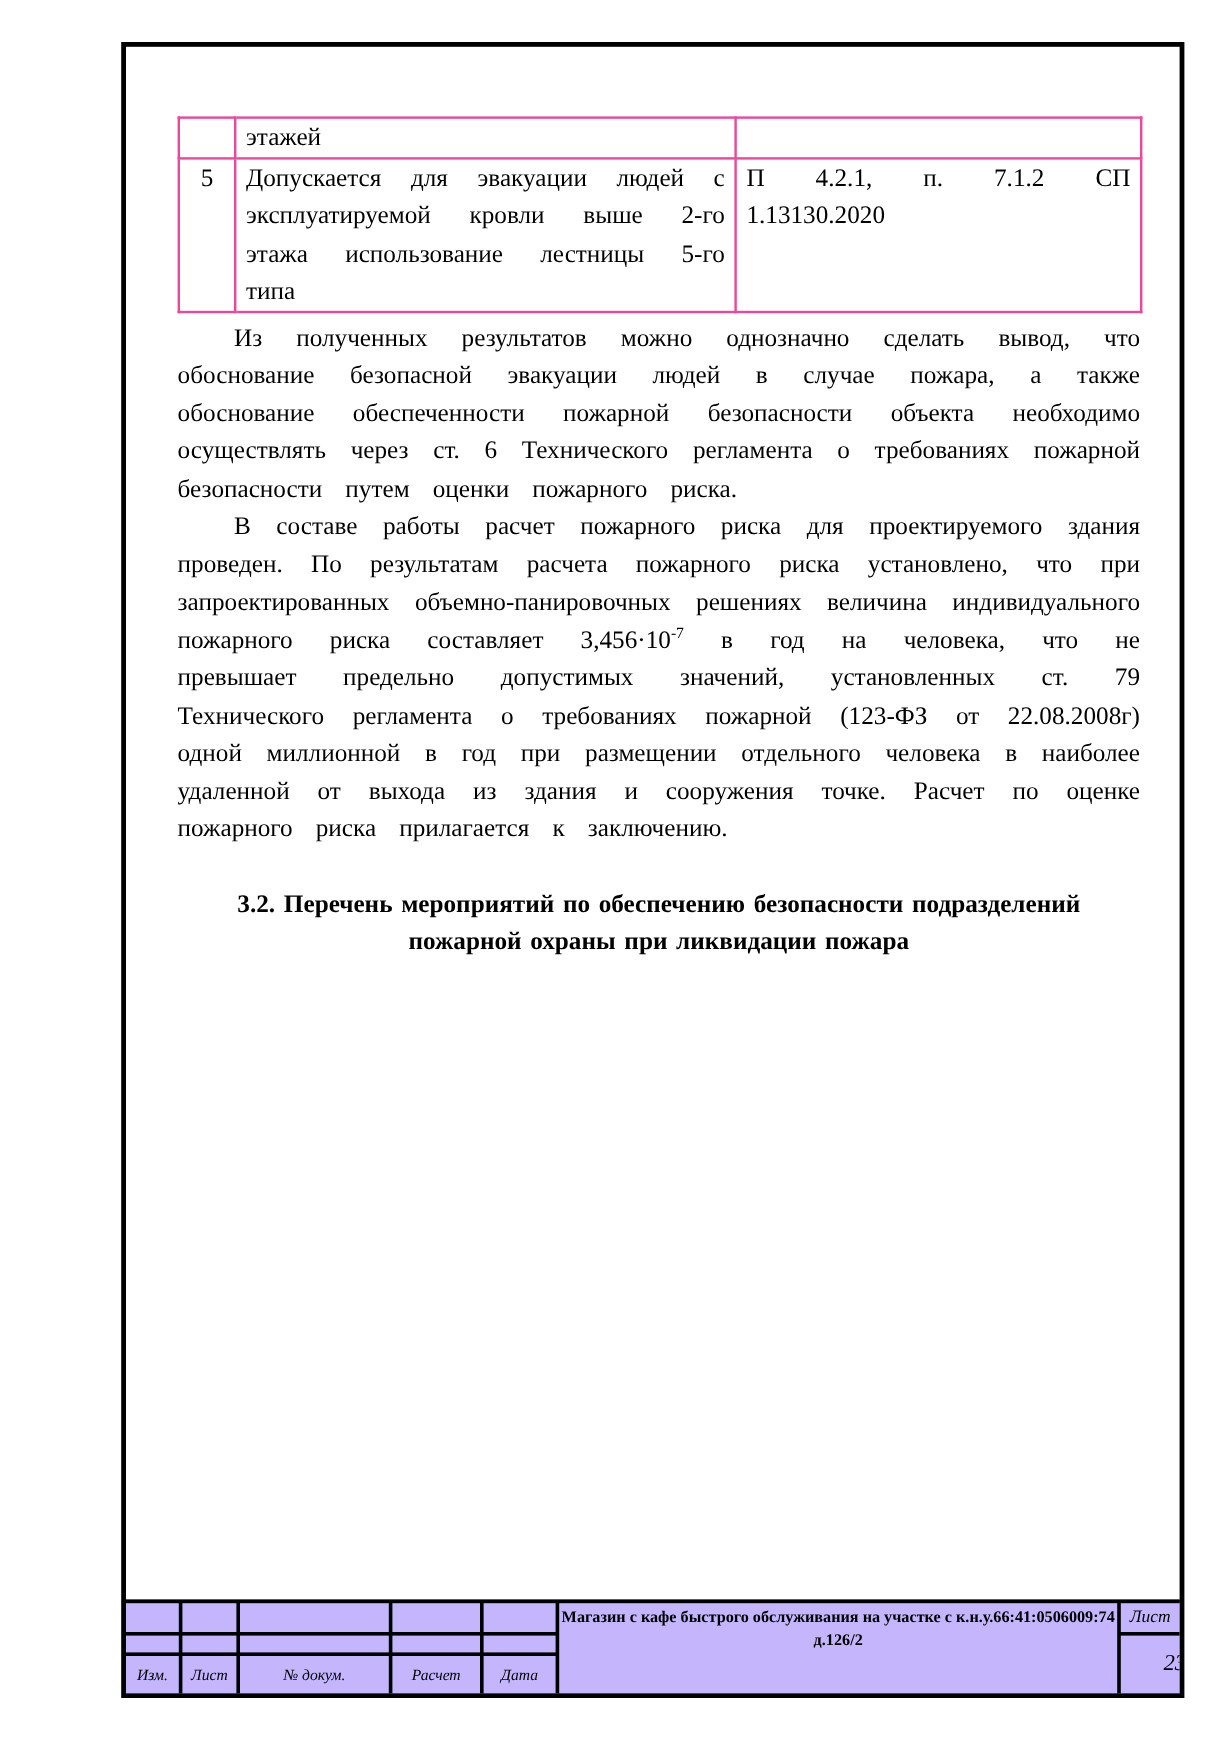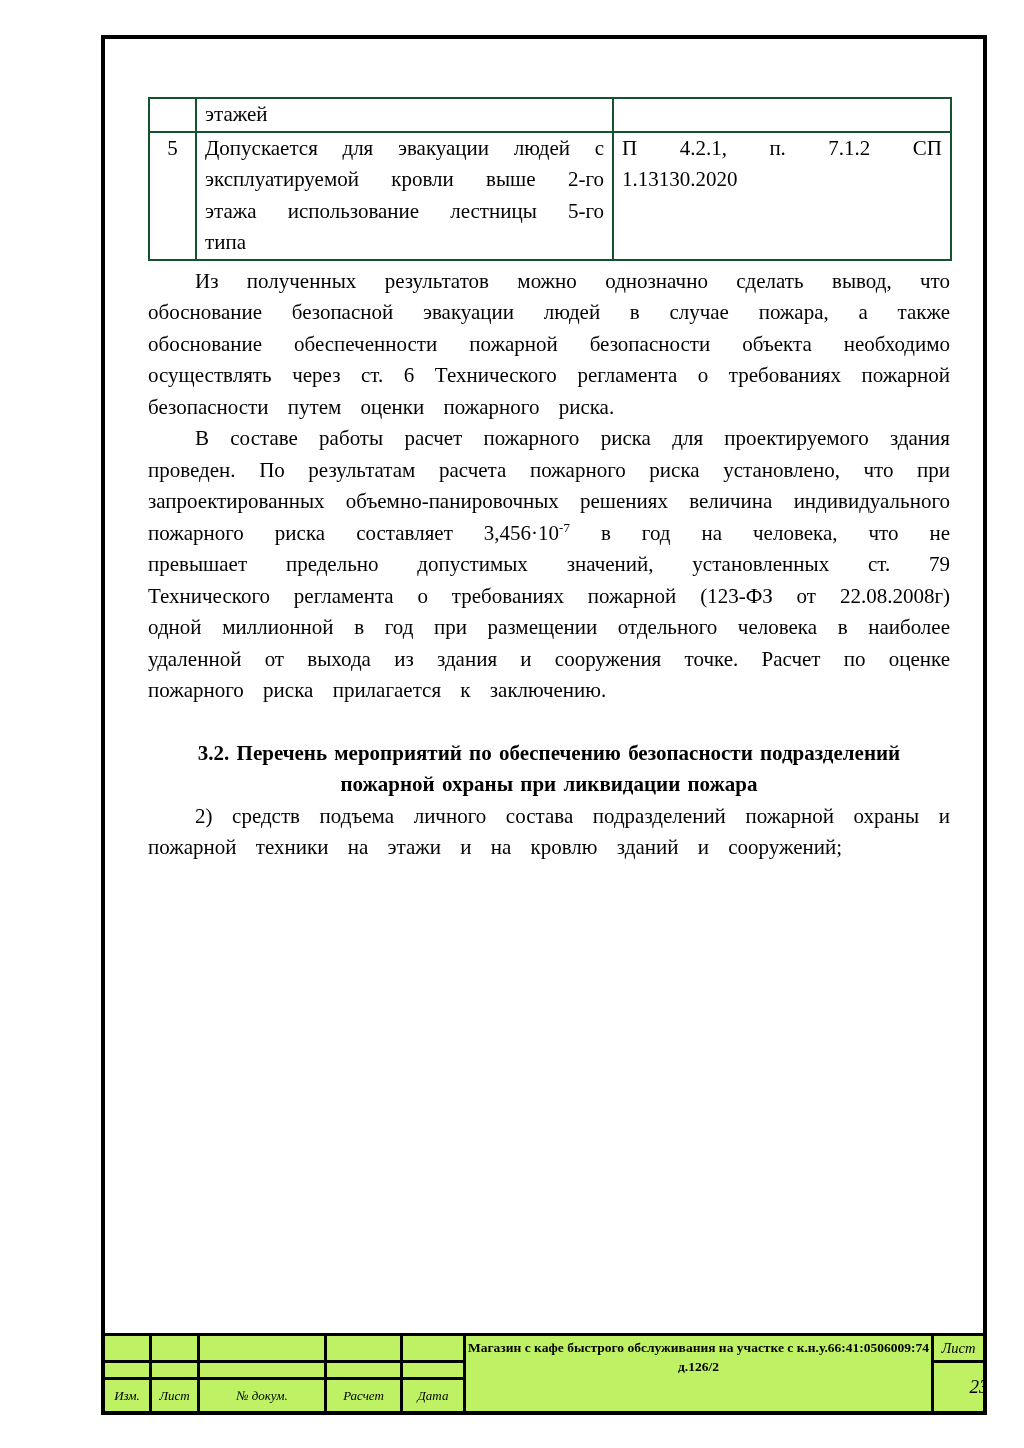--- a/index.html
+++ b/index.html
@@ -12,21 +12,21 @@
     position:absolute; left:101px; top:35px; width:886px; height:1380px;
     border:4px solid #000; box-sizing:border-box;
   }
   .content {
     position:absolute; left:43px; top:58px; width:802px;
     font-size:21px; line-height:31.5px; text-align:justify;
   }
   
   table.req { border-collapse:collapse; table-layout:fixed; width:802px; }
   table.req td {
-    border:2px solid #14532d; vertical-align:top; padding:0 8px;
+    border:2px solid #ec4899; vertical-align:top; padding:0 8px;
     word-spacing:13px; line-height:31.5px;
   }
   td.num { text-align:center; padding:0 2px; word-spacing:normal; }
   .basis-l1 { text-align-last:justify; }
   
   .para { margin:0; text-indent:47px; word-spacing:14px; }
   .para.first { margin-top:5px; }
   .sup { vertical-align:super; font-size:13px; line-height:0; word-spacing:normal; }
   .heading {
     margin:31px 0 0 0; font-weight:bold; text-align:center; text-indent:0;
@@ -34,21 +34,21 @@
   }
   
   .titleblock {
     position:absolute; left:0; right:0; bottom:0; height:78px;
     border-top:3px solid #000; box-sizing:border-box;
     display:grid;
     grid-template-columns:44px 45px 124px 73px 60px 1fr 49px;
     grid-template-rows:24px 14px 1fr;
     gap:3px; background:#000;
   }
-  .tb-cell { background:#bef264; overflow:hidden; }
+  .tb-cell { background:#c4b5fd; overflow:hidden; }
   .tb-label {
     display:flex; align-items:center; justify-content:center;
     font-style:italic; font-size:13px; line-height:1;
   }
   .tb-title {
     grid-column:6; grid-row:1 / 4;
     display:flex; justify-content:center; align-items:flex-start;
     padding-top:3px; font-weight:bold; font-size:13.5px; line-height:1.4;
     text-align:center;
   }
@@ -91,21 +91,20 @@
             <div>1.13130.2020</div>
           </td>
         </tr>
       </tbody>
         </table>
 
       <p class="para first">Из полученных результатов можно однозначно сделать вывод, что обоснование безопасной эвакуации людей в случае пожара, а также обоснование обеспеченности пожарной безопасности объекта необходимо осуществлять через ст. 6 Технического регламента о требованиях пожарной безопасности путем оценки пожарного риска.</p>
       <p class="para"><span>В составе работы расчет пожарного риска для проектируемого здания проведен. По результатам расчета пожарного риска установлено, что при запроектированных объемно-панировочных решениях величина индивидуального пожарного риска составляет 3,456·10</span><sup class="sup">-7</sup><span> в год на человека, что не превышает предельно допустимых значений, установленных ст. 79 Технического регламента о требованиях пожарной (123-ФЗ от 22.08.2008г) одной миллионной в год при размещении отдельного человека в наиболее удаленной от выхода из здания и сооружения точке. Расчет по оценке пожарного риска прилагается к заключению.</span></p>
 
       <p class="para heading">3.2. Перечень мероприятий по обеспечению безопасности подразделений пожарной охраны при ликвидации пожара</p>
-      <p class="para">2) средств подъема личного состава подразделений пожарной охраны и пожарной техники на этажи и на кровлю зданий и сооружений;</p>
 
     </div>
 
     <div class="titleblock">
 
       <div class="tb-cell" style="grid-column:1;grid-row:1"></div>
       <div class="tb-cell" style="grid-column:2;grid-row:1"></div>
       <div class="tb-cell" style="grid-column:3;grid-row:1"></div>
       <div class="tb-cell" style="grid-column:4;grid-row:1"></div>
       <div class="tb-cell" style="grid-column:5;grid-row:1"></div>

